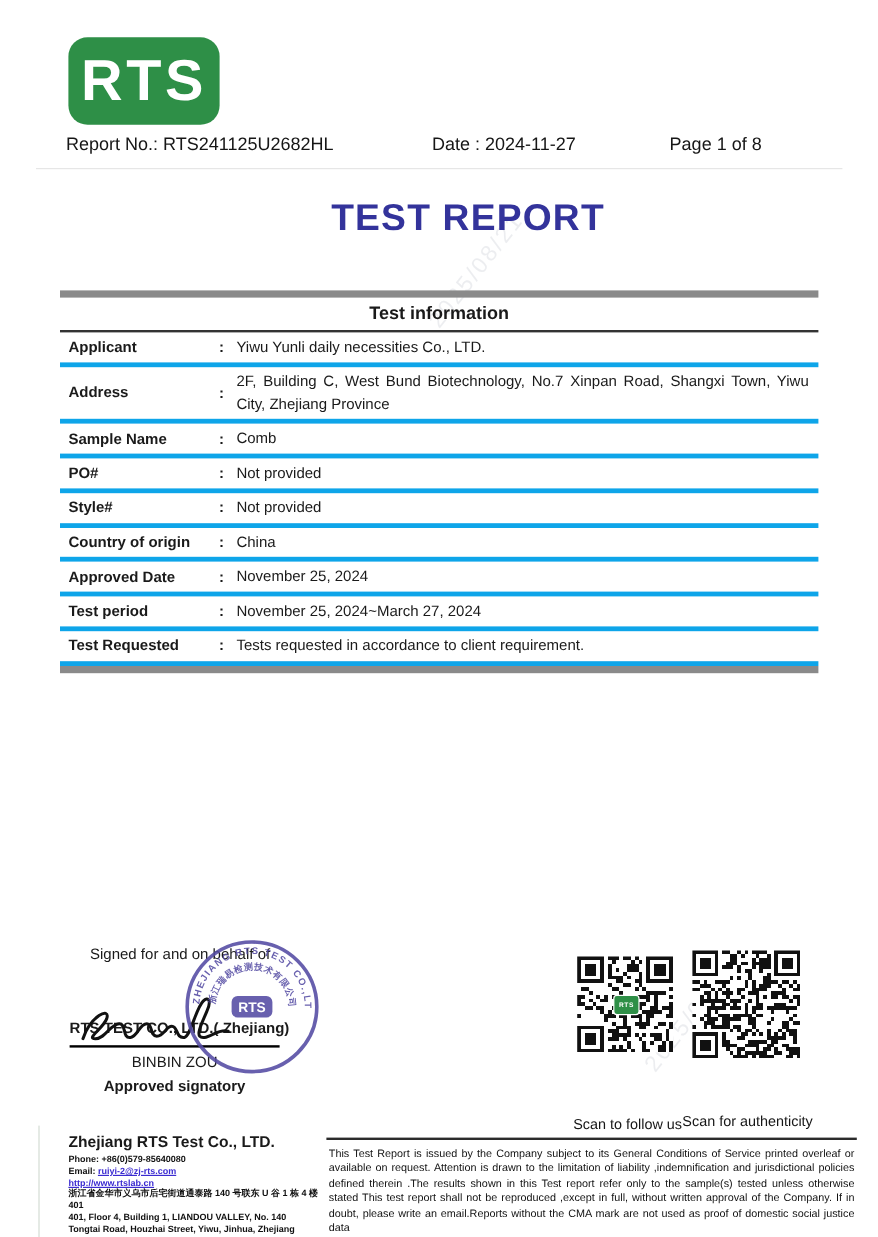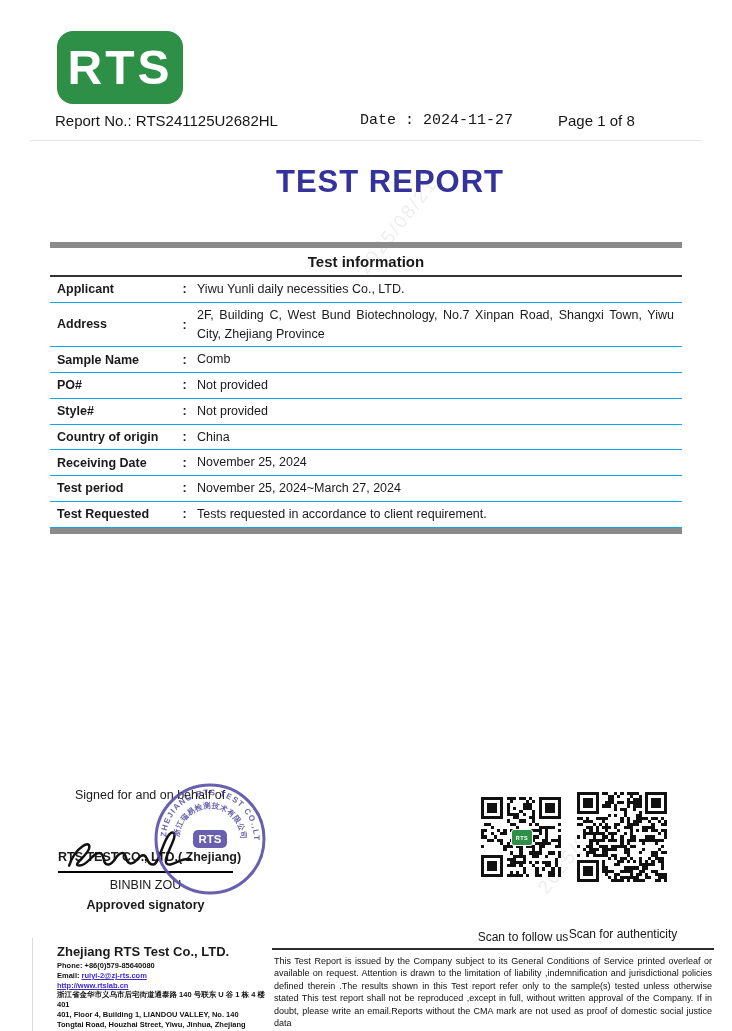--- a/index.html
+++ b/index.html
@@ -9,35 +9,35 @@
   }
   
   .logo{
     position:absolute;left:57px;top:31px;width:126px;height:73px;background:#2e8f47;
     border-radius:16px;display:flex;align-items:center;justify-content:center;
     color:#ffffff;font-weight:bold;font-size:48px;letter-spacing:3px;
   }
   .hdr-line{position:absolute;top:140px;left:30px;width:672px;height:1px;background:#e6e6e6;}
   .hdr-text{position:absolute;top:112px;font-size:15px;color:#161616;}
   .report-no{left:55px;}
-  .hdr-date{left:360px;font-family:Liberation Mono, monospace;}
+  .hdr-date{left:360px;}
   .hdr-page{left:558px;}
   .doc-title{
     position:absolute;top:164px;left:0;width:100%;text-align:center;
     font-size:31px;font-weight:bold;color:#33339b;letter-spacing:1px;padding-left:24px;
   }
   
   .wm{position:absolute;color:#c3c7cf;opacity:.30;font-size:19px;letter-spacing:2px;
       transform:rotate(-52deg);pointer-events:none;white-space:nowrap;}
   
   .info-table{position:absolute;left:50px;top:242px;width:632px;}
   .gbar{height:6px;background:#8a8a8a;}
   .t-title{height:27px;line-height:27px;text-align:center;font-weight:bold;font-size:15px;
            border-bottom:2px solid #333;}
-  .trow{display:flex;border-bottom:1px solid #0ea5e9;padding:3px 0;align-items:center;}
+  .trow{display:flex;border-bottom:4px solid #0ea5e9;padding:3px 0;align-items:center;}
   .trow .lbl{width:115px;padding-left:7px;font-weight:bold;font-size:12.5px;line-height:1.45;flex:none;}
   .trow .col{width:25px;text-align:center;font-weight:bold;font-size:12.5px;flex:none;}
   .trow .val{flex:1;font-size:12.5px;line-height:1.5;padding-right:8px;}
   .trow.justify .val{text-align:justify;}
   
   .sig-line1{position:absolute;left:75px;top:788px;font-size:12.5px;}
   .sig-line2{position:absolute;left:58px;top:850px;font-size:12.5px;font-weight:bold;}
   .sig-svg{position:absolute;left:58px;top:828px;}
   .sig-underline{position:absolute;left:58px;top:871px;width:175px;border-bottom:2px solid #000;}
   .sig-name{position:absolute;left:58px;top:878px;width:175px;text-align:center;font-size:12.5px;}
@@ -113,21 +113,21 @@
       <span class="lbl">Style#</span>
       <span class="col">:</span>
       <span class="val">Not provided</span>
     </div>
     <div class="trow">
       <span class="lbl">Country of origin</span>
       <span class="col">:</span>
       <span class="val">China</span>
     </div>
     <div class="trow">
-      <span class="lbl">Receiving Date</span>
+      <span class="lbl">Approved Date</span>
       <span class="col">:</span>
       <span class="val">November 25, 2024</span>
     </div>
     <div class="trow">
       <span class="lbl">Test period</span>
       <span class="col">:</span>
       <span class="val">November 25, 2024~March 27, 2024</span>
     </div>
     <div class="trow">
       <span class="lbl">Test Requested</span>

